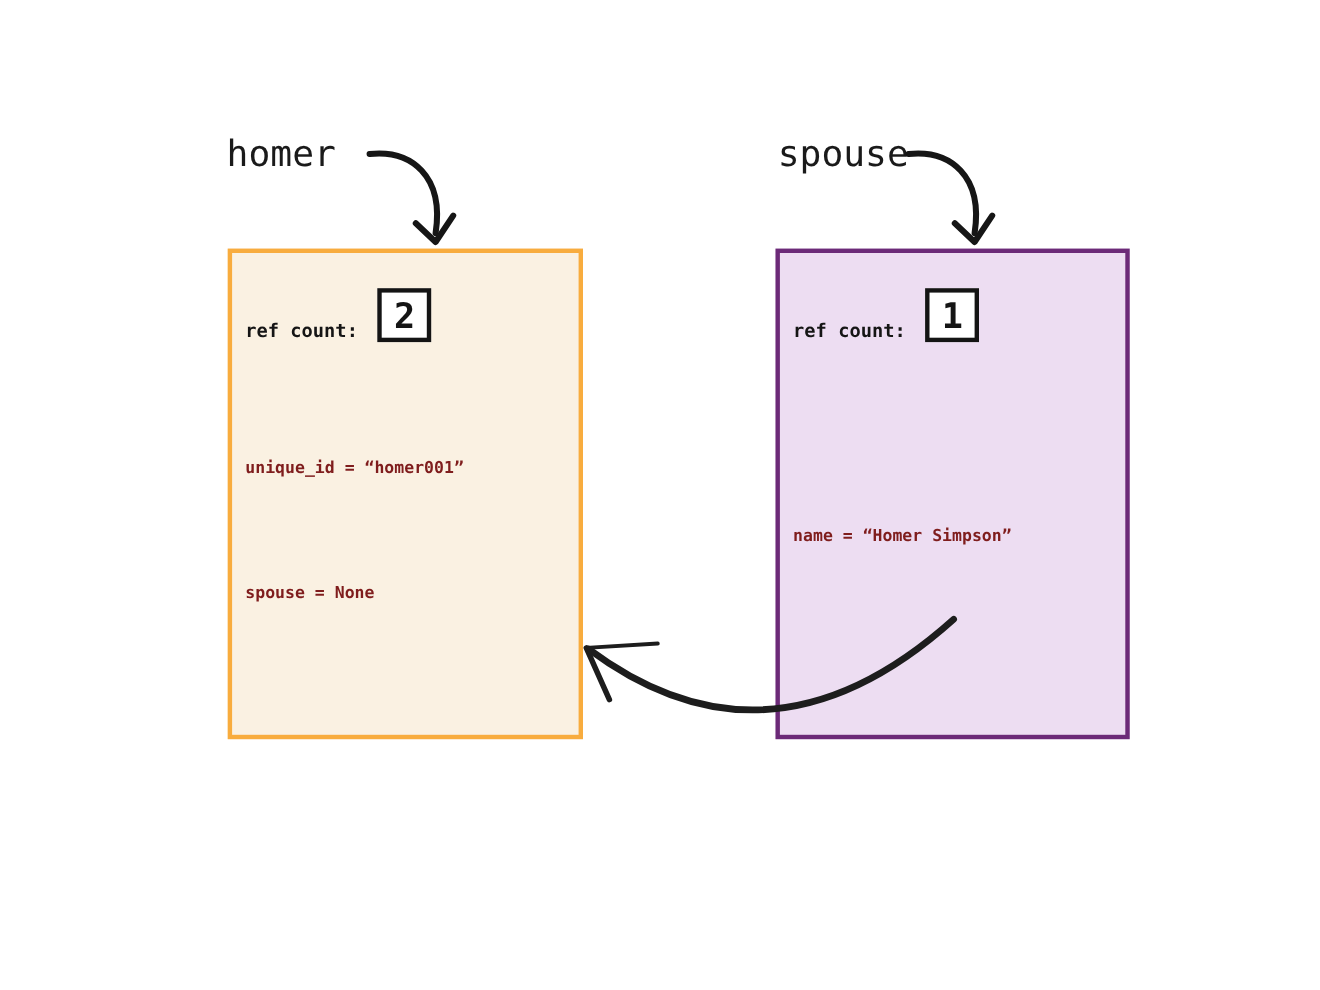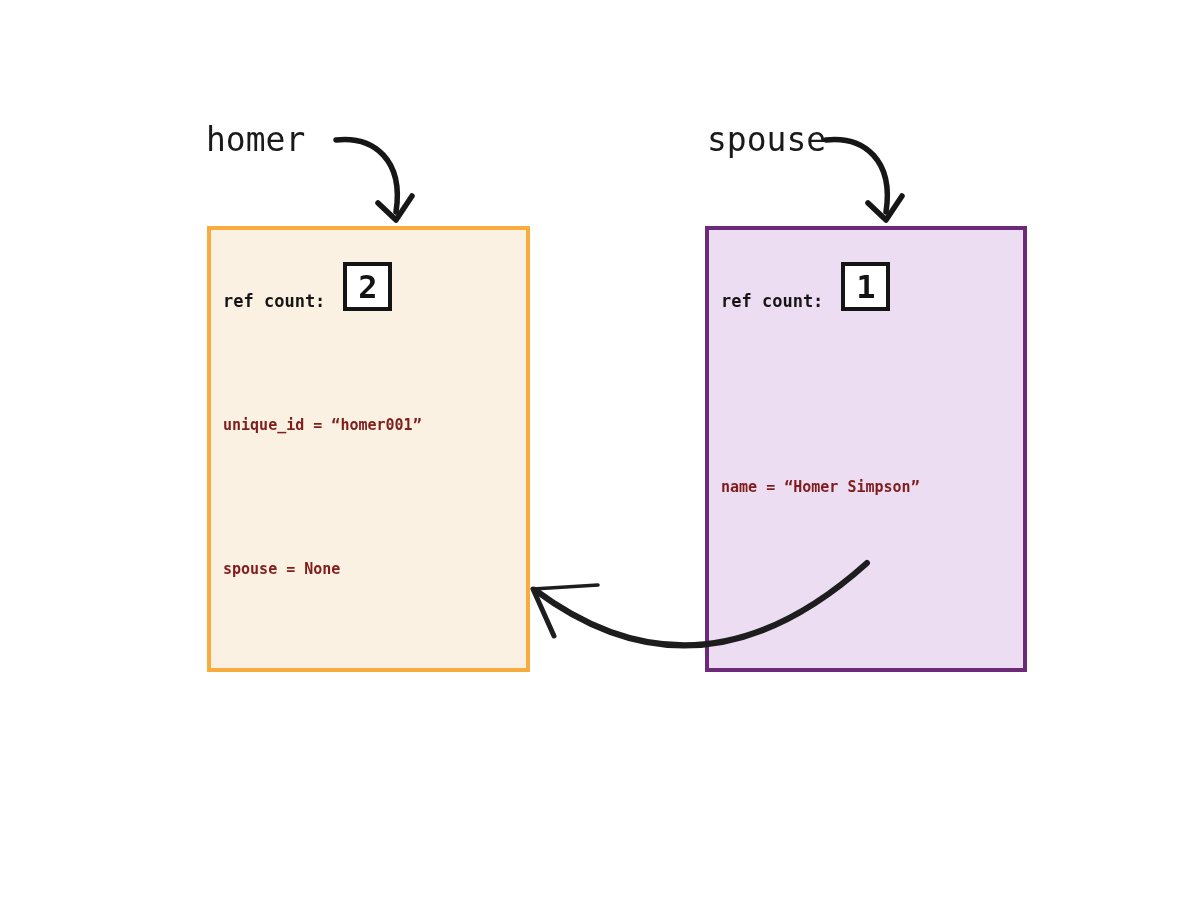--- a/index.html
+++ b/index.html
@@ -75,21 +75,21 @@
     position: absolute;
     left: 12px;
     font-size: 15px;
     font-weight: bold;
     line-height: 23px;
     white-space: nowrap;
     color: #7f1d1d;
   }
   .attr.a0 { top: 184px; }
   .attr.a1 { top: 246px; }
-  .attr.a2 { top: 328px; }
+  .attr.a2 { top: 298px; }
 
   svg.arrow-layer {
     position: absolute;
     left: 0;
     top: 0;
     width: 1200px;
     height: 900px;
     pointer-events: none;
   }
   svg.arrow-layer path {

